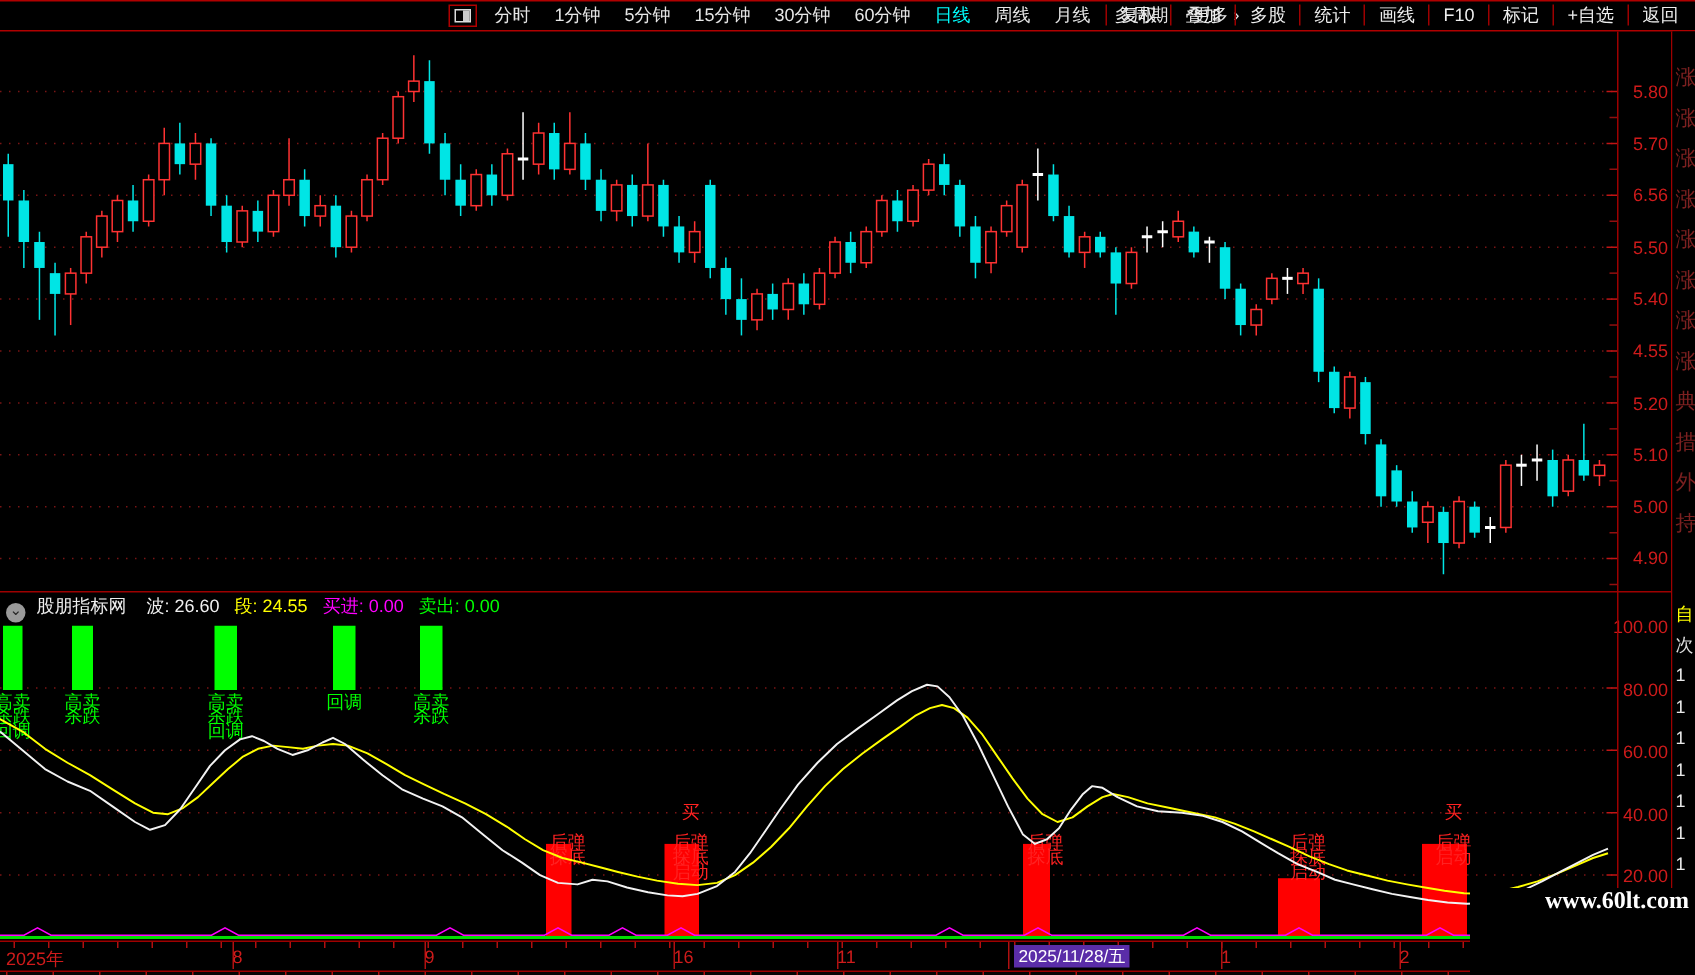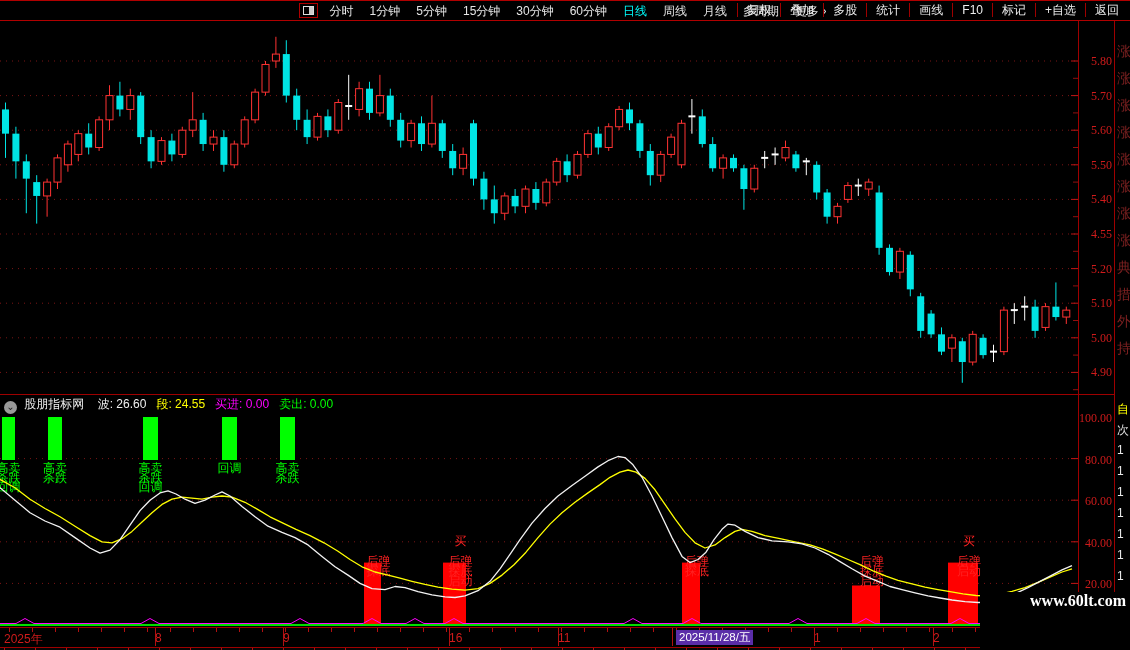--- a/index.html
+++ b/index.html
@@ -19,21 +19,21 @@
   #title-row{position:absolute;left:0;top:21px;width:1078px;height:18px;}
   #chart-title{position:absolute;left:6px;top:1px;color:#f0f0f0;font-size:13px;}
   .circ-ico{display:inline-block;width:13px;height:13px;border-radius:50%;background:#9a9a9a;color:#222;
             font-size:10px;line-height:12px;text-align:center;vertical-align:-2px;margin-left:5px;}
   #title-icons{position:absolute;right:18px;top:2px;color:#8a8a8a;font-size:12px;letter-spacing:10px;}
   
   #main-svg{position:absolute;left:0;top:36px;}
   #sub-svg{position:absolute;left:0;top:417px;}
   
   .yaxis{position:absolute;left:1080px;width:34px;}
-  .ylab{position:absolute;right:2px;color:#cf1b1b;font-size:12px;font-family:Liberation Serif, serif;}
+  .ylab{position:absolute;right:2px;color:#cf1b1b;font-size:12px;}
   
   #sub-header{position:absolute;left:0;top:396px;width:1078px;height:19px;font-size:12px;color:#eee;white-space:nowrap;}
   #sub-header span{margin-right:2px;}
   
   #xaxis{position:absolute;left:0;top:628px;width:1078px;height:19px;border-bottom:1px solid #9e0000;}
   .xlab{position:absolute;top:3px;color:#cf1b1b;font-size:12px;}
   .xlab.hl{background:#5a2da8;color:#fff;padding:0 3px;top:2px;font-size:11.5px;}
   #bottomstrip{position:absolute;left:0;top:648px;width:1130px;height:2px;background:#050505;}
   
   #rstrip{position:absolute;left:1115px;top:21px;width:15px;height:629px;overflow:hidden;background:#000;}
@@ -302,21 +302,21 @@
       <line x1="1045.5" y1="267.20000000000005" x2="1045.5" y2="294.8800000000001" stroke="#ff3232" stroke-width="1"></line>
       <rect x="1042" y="270.65999999999997" width="7" height="20.759999999999877" fill="#000" stroke="#ff3232" stroke-width="1"></rect>
       <line x1="1055.9" y1="246.43999999999988" x2="1055.9" y2="284.5" stroke="#00e5e5" stroke-width="1"></line>
       <rect x="1052.4" y="270.65999999999997" width="7" height="10.38000000000011" fill="#00e5e5"></rect>
       <line x1="1066.3" y1="270.65999999999997" x2="1066.3" y2="287.9599999999999" stroke="#ff3232" stroke-width="1"></line>
       <rect x="1062.8" y="274.1199999999999" width="7" height="6.9200000000001864" fill="#000" stroke="#ff3232" stroke-width="1"></rect>
     </svg>
   <div class="yaxis" style="top:36px;height:357px;" id="main-yaxis">
       <div class="ylab" style="top: 18px;">5.80</div>
       <div class="ylab" style="top: 52.6px;">5.70</div>
-      <div class="ylab" style="top: 87.2px;">5.60</div>
+      <div class="ylab" style="top: 87.2px;">6.56</div>
       <div class="ylab" style="top: 121.8px;">5.50</div>
       <div class="ylab" style="top: 156.4px;">5.40</div>
       <div class="ylab" style="top: 191px;">4.55</div>
       <div class="ylab" style="top: 225.6px;">5.20</div>
       <div class="ylab" style="top: 260.2px;">5.10</div>
       <div class="ylab" style="top: 294.8px;">5.00</div>
       <div class="ylab" style="top: 329.4px;">4.90</div>
     </div>
 
   <div class="hline" style="left:0;top:394px;width:1114px;"></div>

